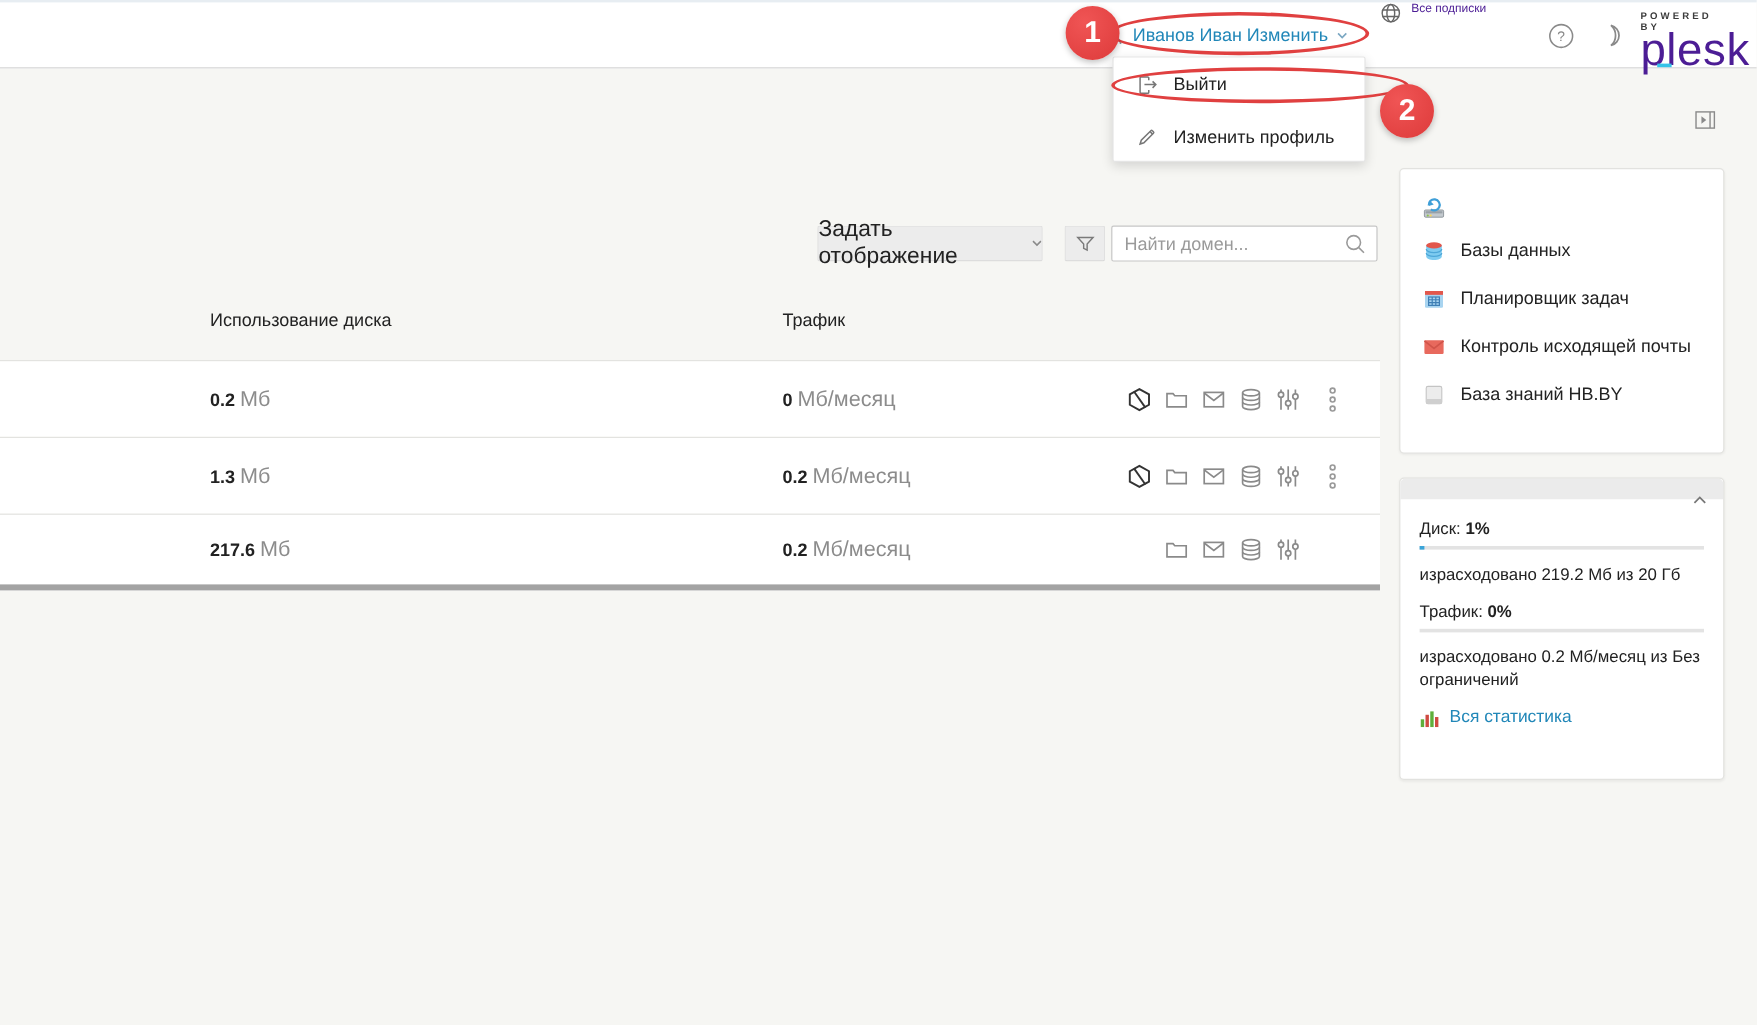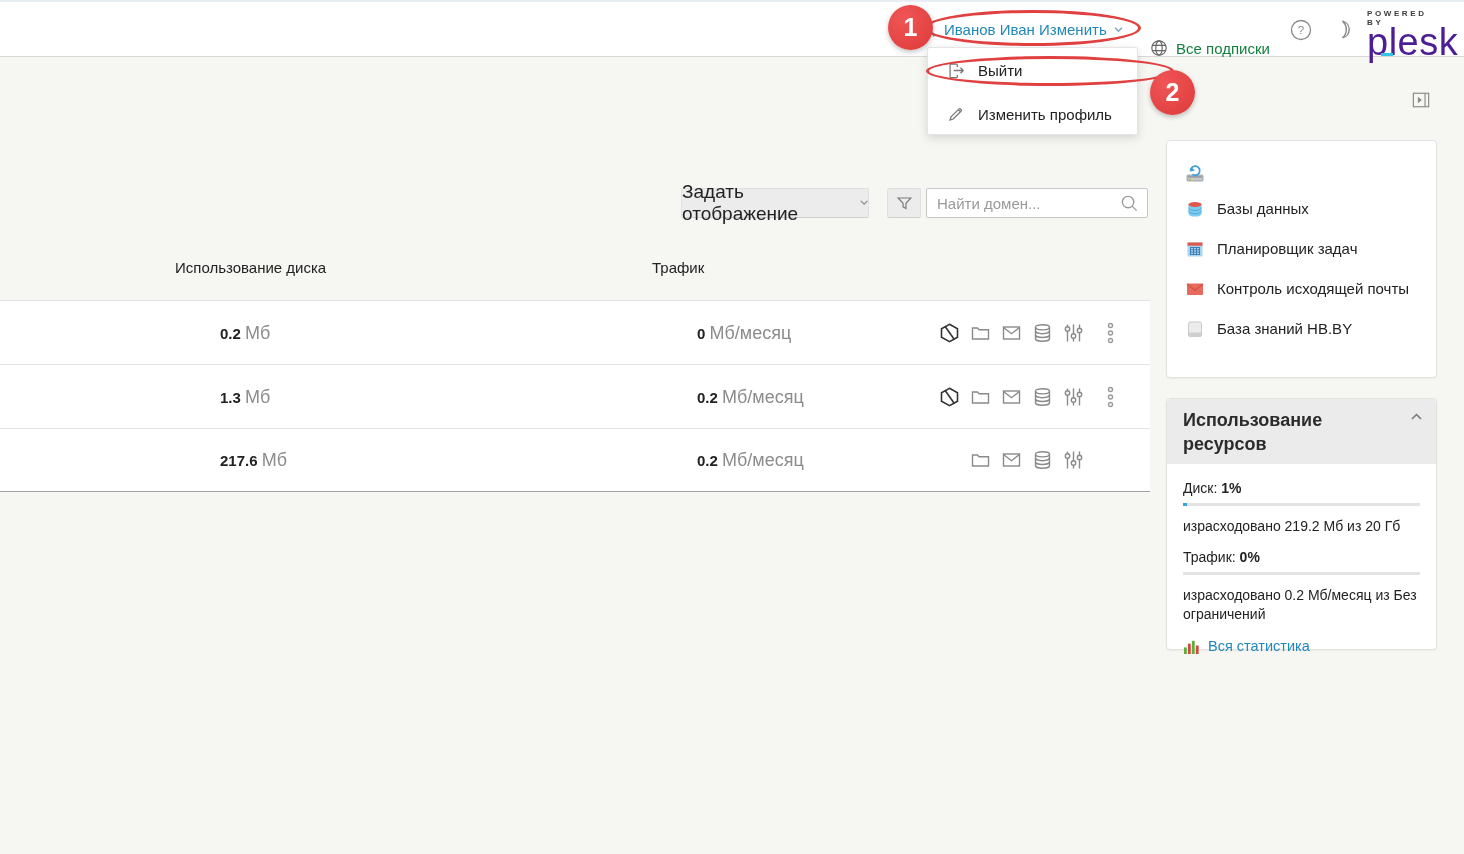--- a/index.html
+++ b/index.html
@@ -16,22 +16,22 @@
     background:#fff; border-top:2px solid #e7edf2; border-bottom:1px solid #d8d8d8;
     z-index:10;
   }
   .topbar-inner { position:relative; width:100%; height:100%; }
   .user-trigger {
     position:absolute; left:918px; top:0; height:55px; display:flex; align-items:center;
     gap:7px; cursor:pointer;
   }
   .user-name { color:#2187b8; font-size:15px; }
   .hdr-link {
-    position:absolute; top:0; height:55px; display:flex; align-items:flex-end; gap:8px;
-    color:#15803d; font-size:15px; cursor:pointer;
+    position:absolute; top:0; height:55px; display:flex; align-items:flex-start; gap:8px;
+    color:#4c1d95; font-size:10px; cursor:pointer;
   }
   .all-subs { left:1150px; }
   .help-btn { position:absolute; left:1290px; top:17px; width:22px; height:22px; cursor:pointer; }
   .moon-btn { position:absolute; left:1331px; top:16px; width:23px; height:23px; cursor:pointer; }
   .logo { position:absolute; left:1367px; top:7px; width:75px; }
   .powered-by { font-size:8px; letter-spacing:2.6px; color:#3c3c3c; font-weight:bold; }
   .plesk-word { font-size:38px; color:#4c1d95; letter-spacing:0.5px; line-height:30px; position:relative; }
   .plesk-underscore { position:absolute; left:14px; bottom:1px; width:12px; height:3px; background:#35c3e8; }
 
   
@@ -87,25 +87,25 @@
 
   
   .domains-table { position:absolute; left:0; top:240px; width:1150px; }
   .thead { position:relative; height:60px; }
   .th { position:absolute; top:19px; font-size:15px; color:#222; cursor:pointer; }
   .th-disk { left:175px; }
   .th-traffic { left:652px; }
   .trow {
     position:relative; height:64px; background:#fff; border-top:1px solid #e3e3e0;
   }
-  .trow:last-child { border-bottom:1px solid #a3a3a3; }
+  .trow:last-child { border-bottom:5px solid #a3a3a3; }
   .cell { position:absolute; top:50%; transform:translateY(-50%); font-size:15px; }
   .cell-disk { left:175px; }
   .cell-traffic { left:652px; }
-  .val { color:#222; font-weight:700;margin-left:45px; }
+  .val { color:#222; font-weight:700; }
   .unit { color:#8c8c8c; font-size:18px; }
   .row-ic { position:absolute; top:50%; transform:translateY(-50%); cursor:pointer; }
   .ic1 { left:939px; } .ic2 { left:970px; } .ic3 { left:1001px; }
   .ic4 { left:1032px; } .ic5 { left:1063px; } .ic6 { left:1106px; }
 
   
   .side-card {
     position:absolute; left:1166px; width:271px; background:#fff;
     border:1px solid #e2e2df; border-radius:4px; box-shadow:0 1px 2px rgba(0,0,0,.05);
   }
@@ -439,21 +439,20 @@
         <rect x="3.5" y="3" width="13" height="14.5" rx="1.5" fill="#ececec" stroke="#c4c4c4" stroke-width="0.9"></rect>
         <path d="M3.5 13.5h13v2.5a1.5 1.5 0 0 1-1.5 1.5H5a1.5 1.5 0 0 1-1.5-1.5z" fill="#cfcfcf"></path>
       </svg>
     </span>
     <span class="tool-label">База знаний HB.BY</span>
   </div>
 </div>
 
 <div class="side-card res-card">
   <div class="res-head">
-    <div class="res-title">Использование ресурсов</div>
     <span class="res-collapse">
       <svg width="11" height="7" viewBox="0 0 11 7" fill="none" stroke="#777" stroke-width="1.5">
         <path d="M1 6l4.5-4.5L10 6"></path>
       </svg>
     </span>
   </div>
   <div class="res-body">
     <div class="res-line">
       <span>Диск:</span>
       <b>1%</b>

